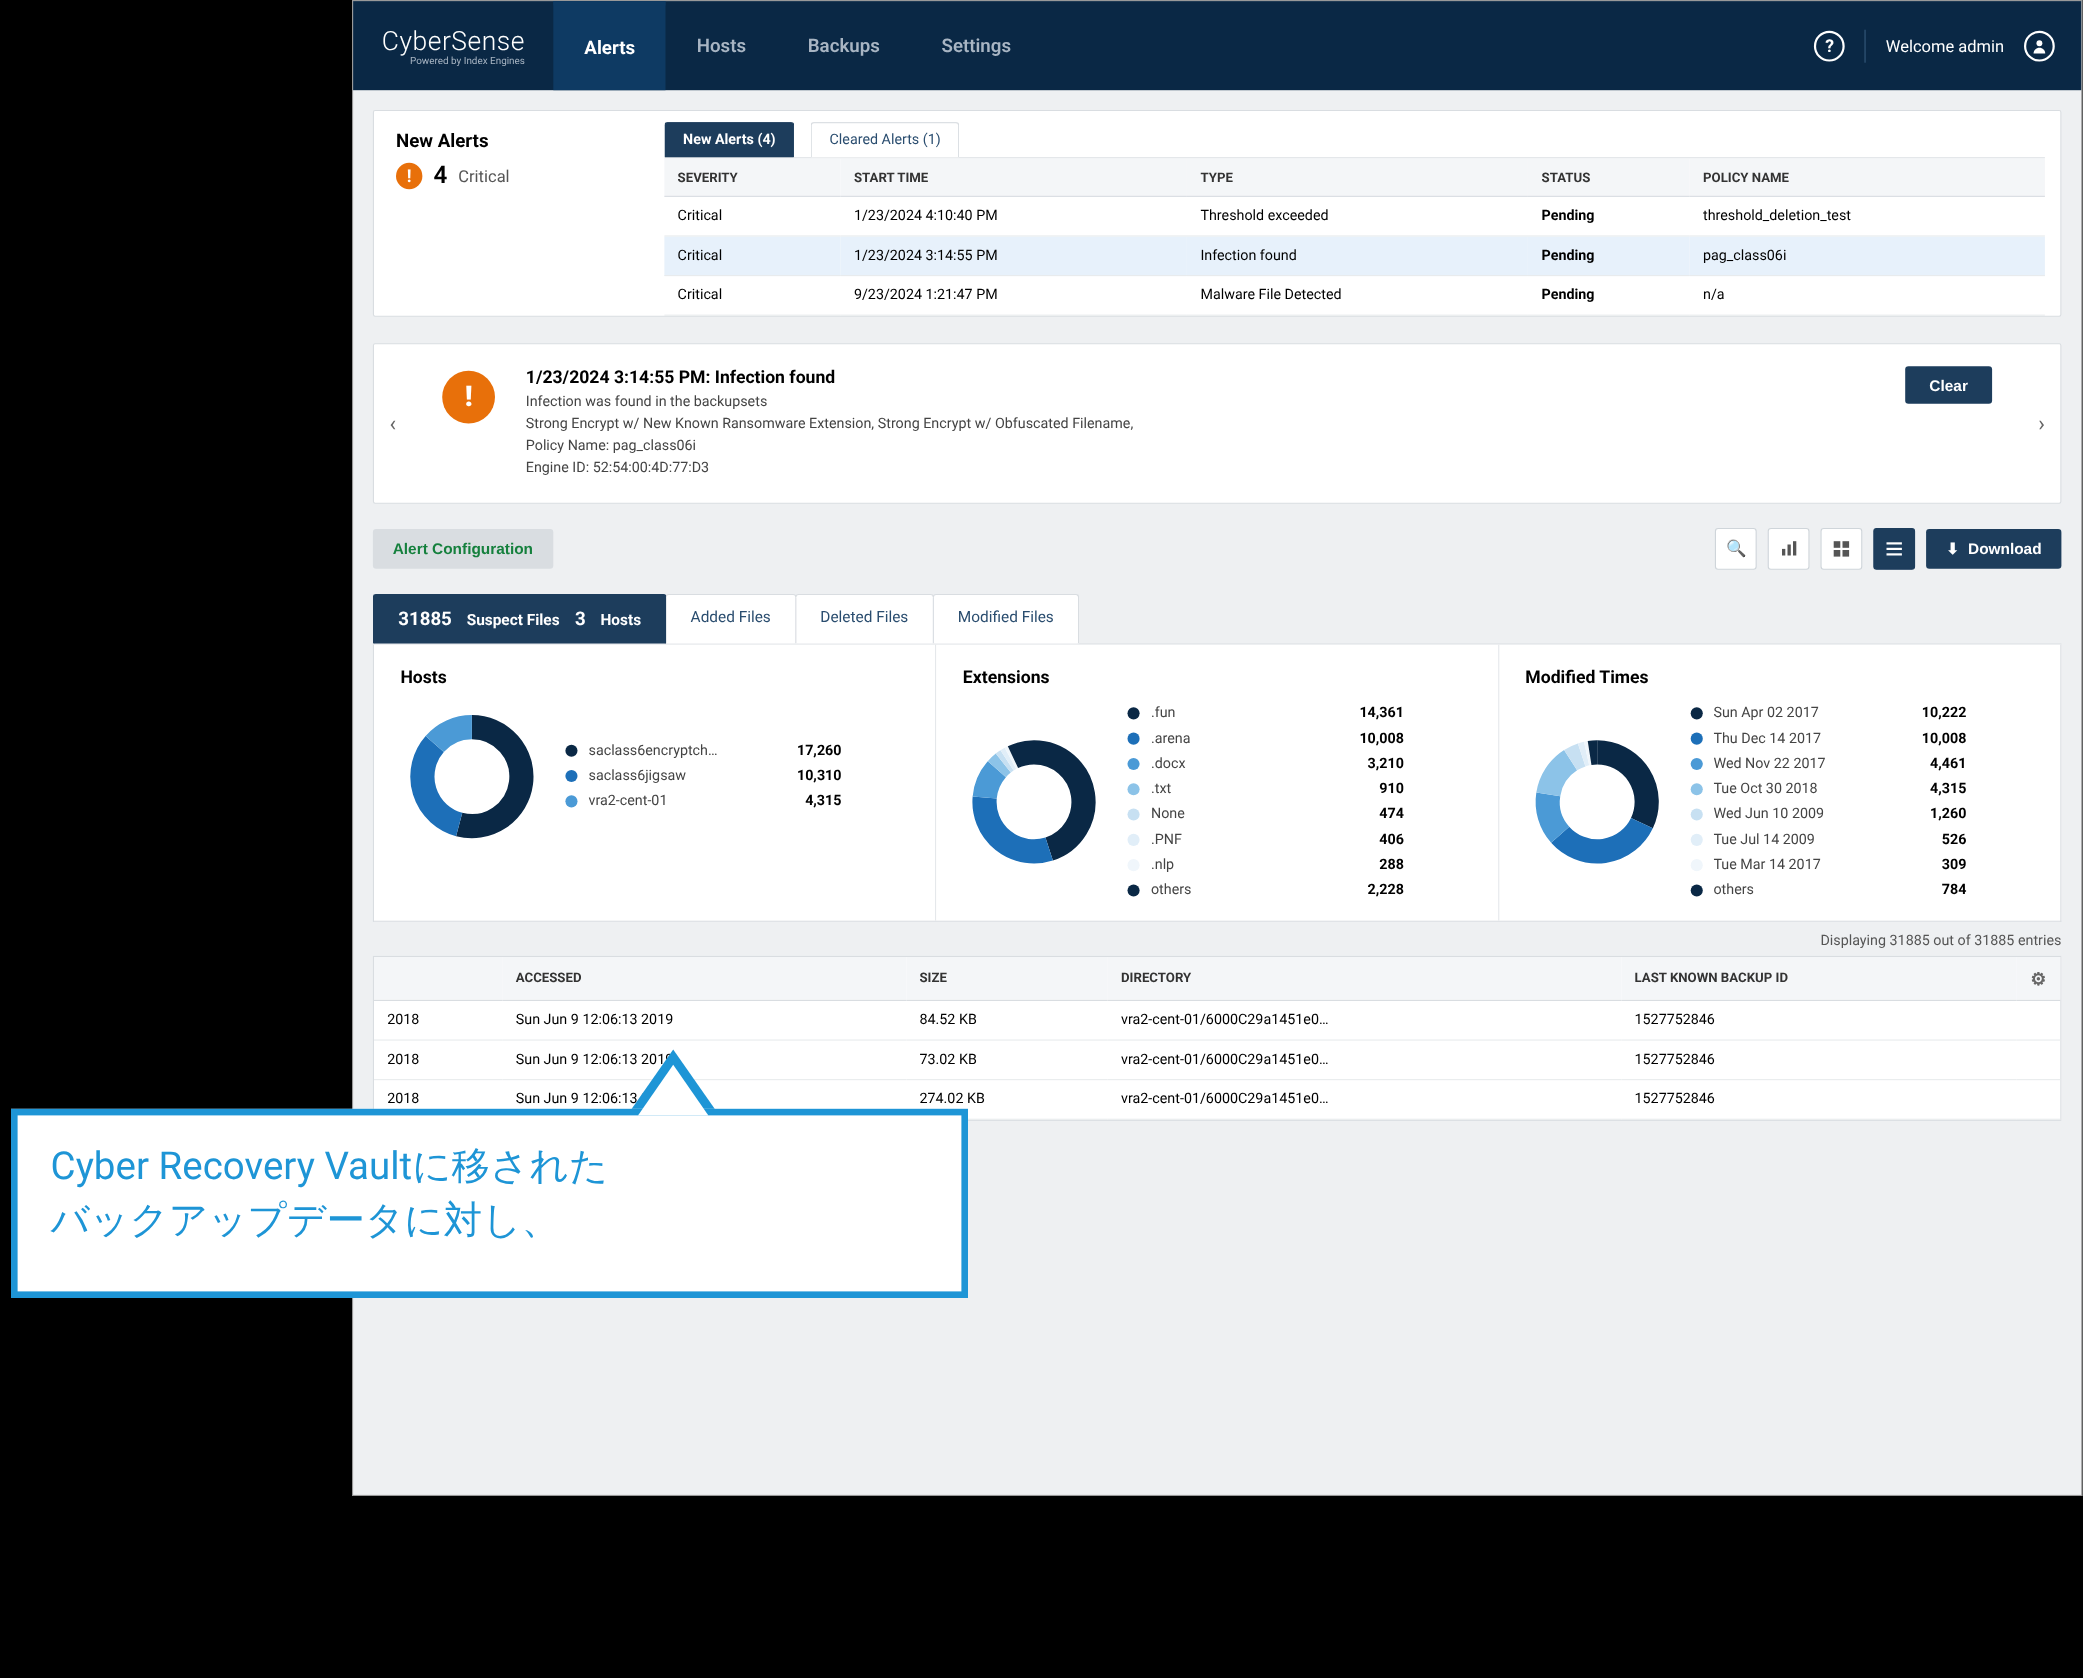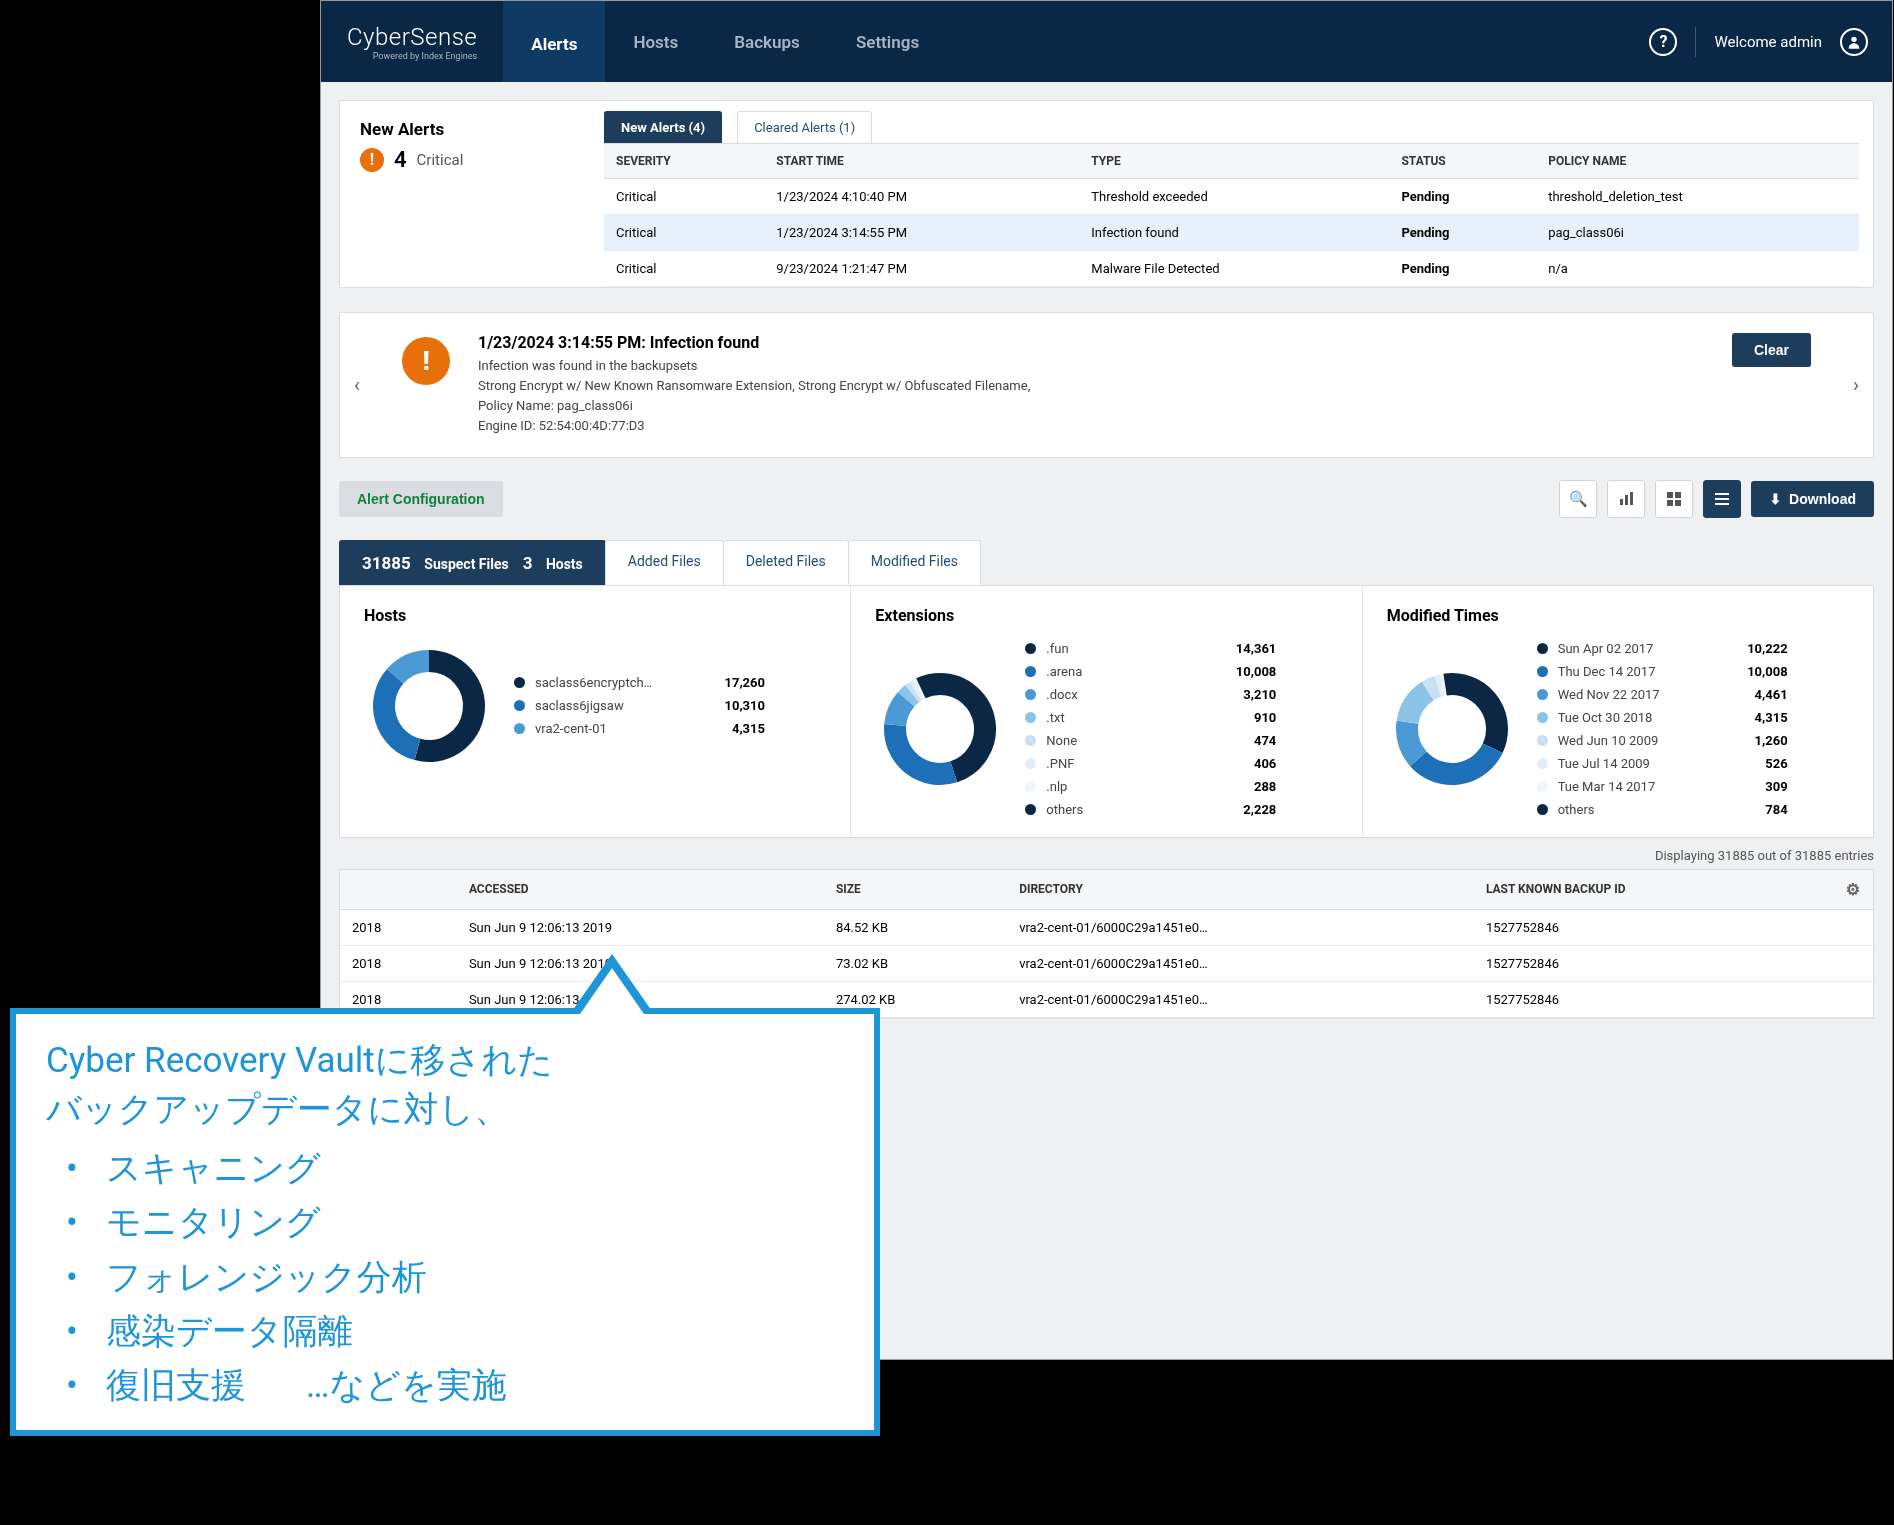--- a/index.html
+++ b/index.html
@@ -59,21 +59,21 @@
 .chart-body{display:flex;align-items:center;gap:20px}
 .donut{width:130px;height:130px;flex-shrink:0}
 .legend{flex:1;display:flex;flex-direction:column;gap:8px;font-size:13px}
 .lg-row{display:flex;align-items:center;gap:10px}
 .lg-dot{width:11px;height:11px;border-radius:50%}
 .lg-label{flex:1;color:#444;white-space:nowrap;overflow:hidden;text-overflow:ellipsis;max-width:160px}
 .lg-val{font-weight:700;text-align:right;min-width:60px}
 .display-info{text-align:right;font-size:13px;color:#555;padding:10px 0 6px}
 .file-table{background:#fff;border:1px solid #d9dde1}
 .gear{width:40px;text-align:center;font-size:16px;color:#666}
-.callout{position:absolute;left:10px;top:1008px;width:870px;background:#fff;border:6px solid #1e95d6;padding:22px 30px 17px}
+.callout{position:absolute;left:10px;top:1008px;width:870px;background:#fff;border:6px solid #1e95d6;padding:22px 30px 40px}
 .callout-pointer{position:absolute;left:570px;top:954px;width:0;height:0;border-left:42px solid transparent;border-right:42px solid transparent;border-bottom:60px solid #1e95d6}
 .callout-pointer-inner{position:absolute;left:580px;top:968px;width:0;height:0;border-left:32px solid transparent;border-right:32px solid transparent;border-bottom:46px solid #fff;z-index:2}
 .callout h2{color:#1e95d6;font-size:35px;font-weight:400;line-height:1.4}
 .callout ul{list-style:none;margin-top:8px}
 .callout li{color:#1e95d6;font-size:35px;line-height:1.55;padding-left:60px;position:relative}
 .callout li::before{content:"•";position:absolute;left:20px}
 .callout .tail{display:inline-block;margin-left:60px}
 </style>
 </head>
 <body>
@@ -405,20 +405,13 @@
           </tbody>
       </table>
     </div>
   </div>
 </div>
 
 <div class="callout-pointer"></div>
 <div class="callout-pointer-inner"></div>
 <div class="callout">
   <h2><span>Cyber Recovery Vaultに移された</span><br><span>バックアップデータに対し、</span></h2>
-  <ul id="callout-items">
-      <li>スキャニング</li>
-      <li>モニタリング</li>
-      <li>フォレンジック分析</li>
-      <li>感染データ隔離</li>
-      <li><span>復旧支援</span><span class="tail">…などを実施</span></li>
-    </ul>
 </div>
 
 </body></html>

